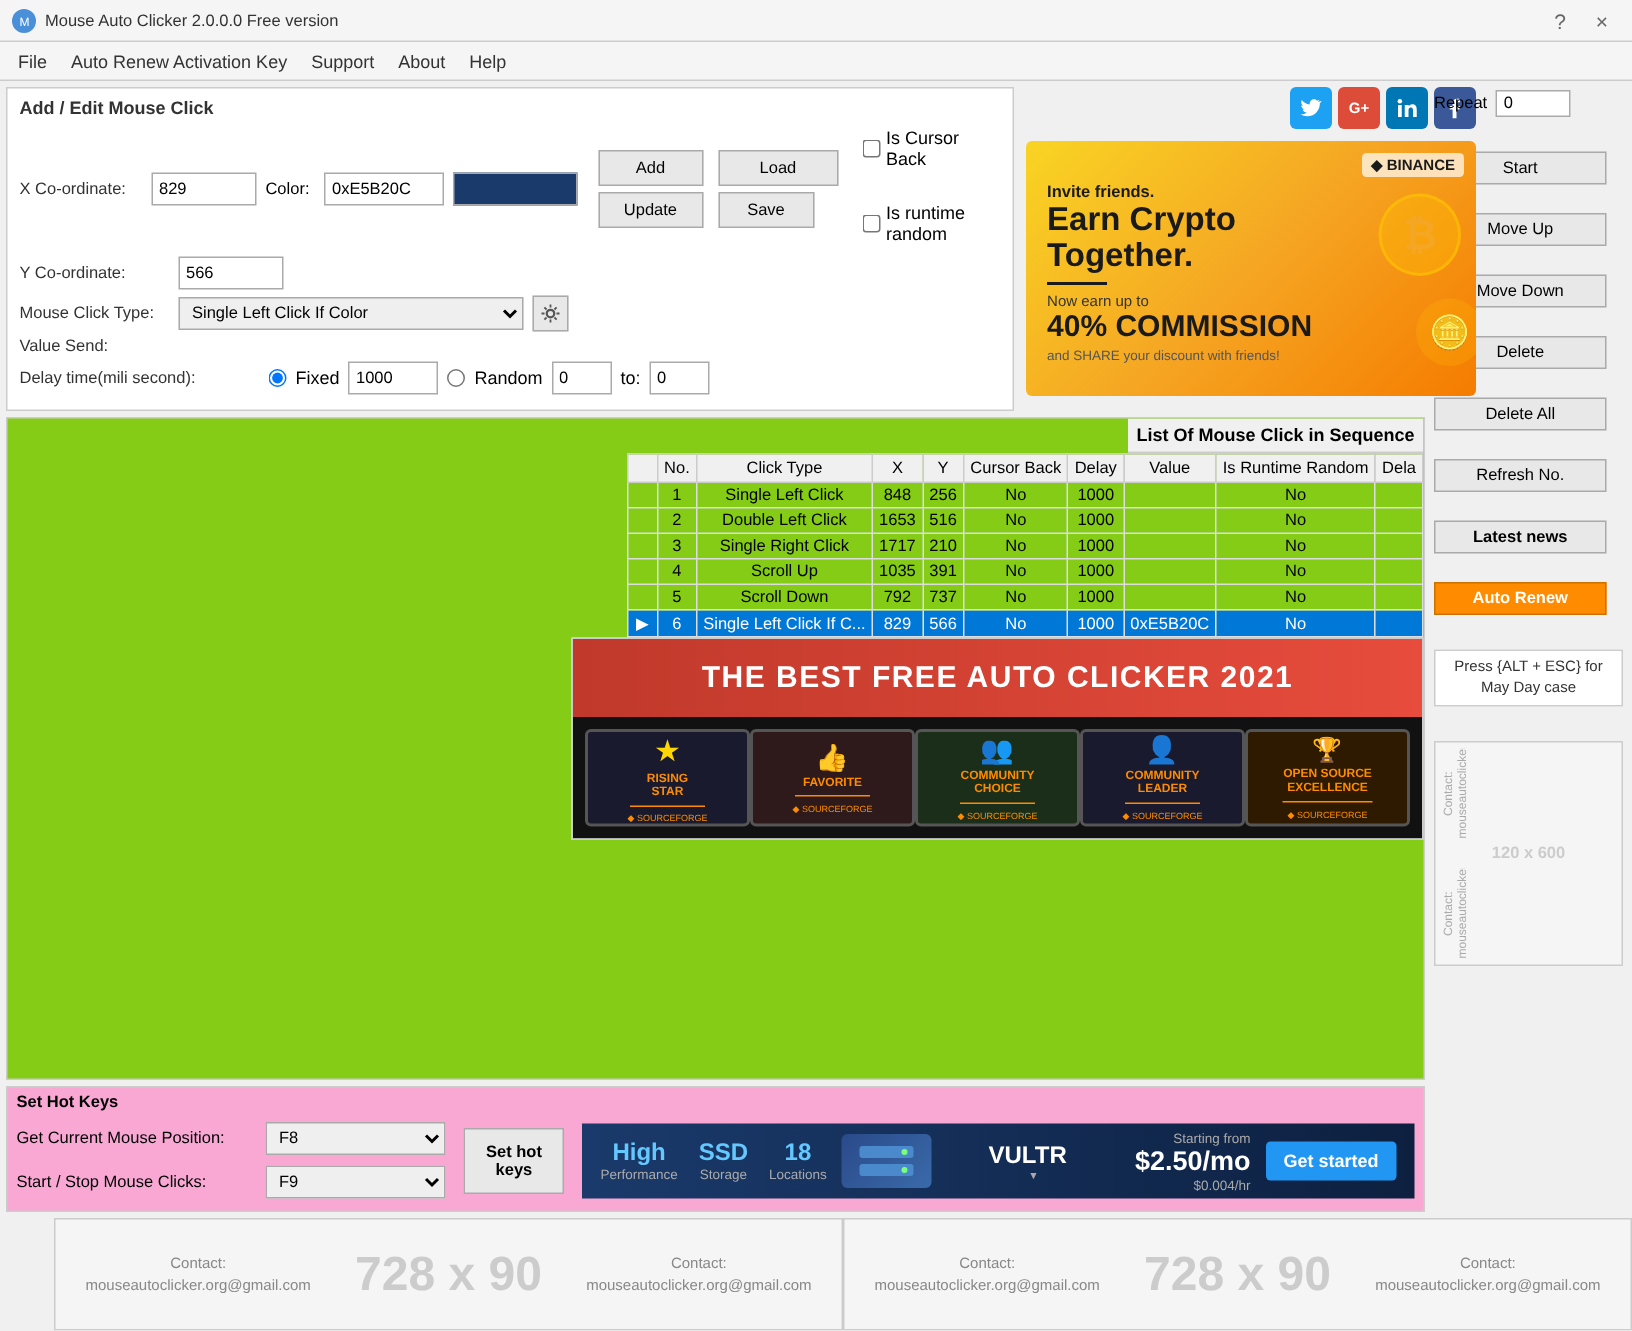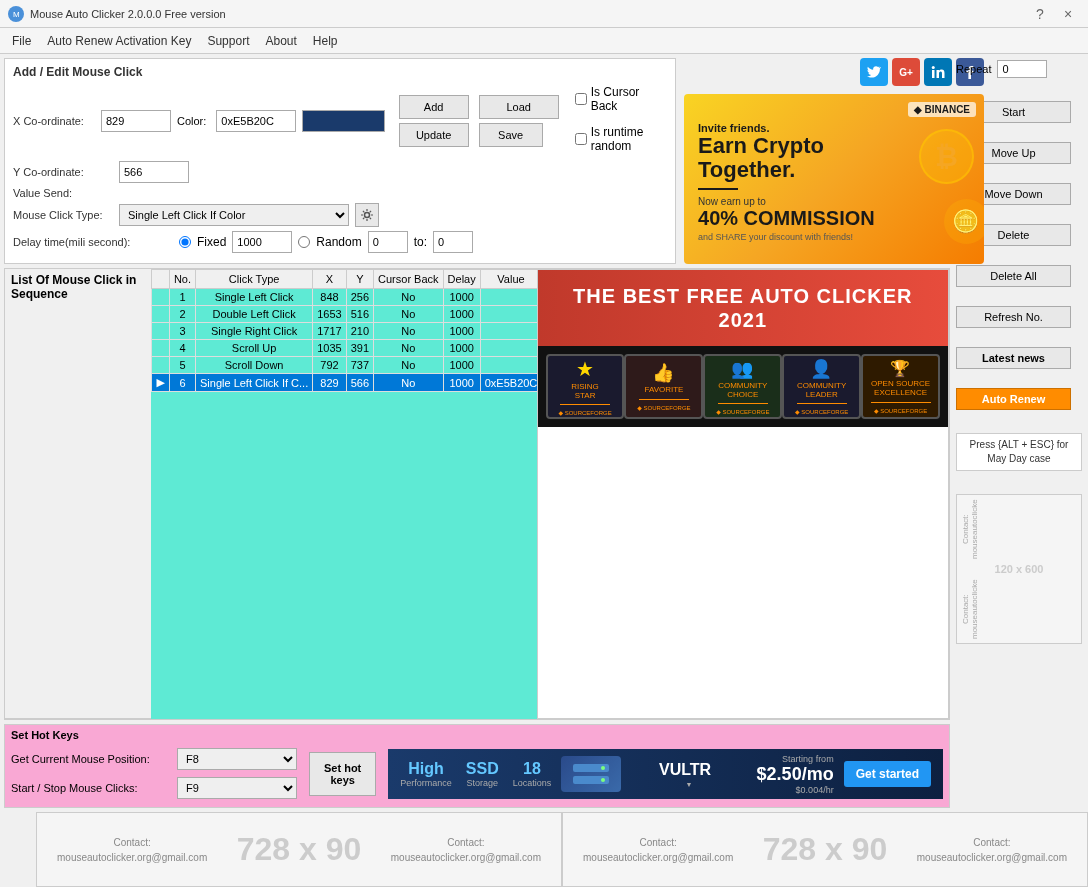--- a/index.html
+++ b/index.html
@@ -60,36 +60,36 @@
     .content-area { display: flex; flex: 1; padding: 4px; gap: 4px; overflow: hidden; }
     .left-content { flex: 1; display: flex; flex-direction: column; gap: 4px; min-width: 0; }
     .right-content { width: 130px; display: flex; flex-direction: column; gap: 19px; padding: 2px; }
 
     .top-section { display: flex; gap: 8px; }
     .top-left-form { flex: 1; background: white; border: 1px solid #ccc; padding: 6px 8px; }
     .top-right-ad { display: flex; flex-direction: column; align-items: flex-end; gap: 4px; }
 
     .advert { width: 300px; height: 170px; background: linear-gradient(135deg, #f9d423, #f5a623 50%, #f57c00); border-radius: 4px; padding: 10px 14px; position: relative; overflow: hidden; }
 
-    .table-outer { background: #5eead4; border: 1px solid #ccc; flex: 1; overflow: hidden; display: flex; flex-direction: row; }
+    .table-outer { background: #84cc16; border: 1px solid #ccc; flex: 1; overflow: hidden; display: flex; flex-direction: column; align-items: flex-end; }
     .table-inner { overflow: auto; max-height: 160px; }
 
     .banner-area { background: white; border: 1px solid #ccc; overflow: hidden; }
     .banner-heading { background: linear-gradient(to right, #c0392b, #e74c3c); color: white; text-align: center; padding: 14px; }
     .banner-heading h2 { font-size: 20px; font-weight: bold; text-transform: uppercase; letter-spacing: 1px; line-height: 1.2; }
     .badges-container { display: flex; justify-content: space-around; align-items: center; padding: 8px; background: #111; }
 
     .sf-badge { width: 110px; height: 65px; background: #333; border: 2px solid #555; border-radius: 4px; display: flex; flex-direction: column; align-items: center; justify-content: center; gap: 2px; }
     .sf-badge.rising { background: #1a1a2e; }
     .sf-badge.favorite { background: #2e1a1a; }
     .sf-badge.community { background: #1a2e1a; }
     .sf-badge.leader { background: #1a1a2e; }
     .sf-badge.opensource { background: #2e1a00; }
 
-    .badge-label { font-size: 8px; font-weight: normal; color: #ff8c00; text-transform: uppercase; text-align: center; line-height: 1.1; }
+    .badge-label { font-size: 8px; font-weight: bold; color: #ff8c00; text-transform: uppercase; text-align: center; line-height: 1.1; }
     .sf-label { font-size: 6px; color: #ff8c00; }
 
     .hotkeys-area { background: #f9a8d4; border: 1px solid #ccc; padding: 4px 6px; }
     .hotkeys-inputs { display: flex; flex-direction: column; gap: 3px; margin-top: 3px; }
 
     .set-btn { background: #e8e8e8; border: 1px solid #aaa; padding: 6px 12px; cursor: pointer; font-size: 11px; font-weight: bold; text-align: center; white-space: nowrap; }
 
     .footer-row { display: flex; height: 75px; padding-left: 36px; }
     .footer-cell { flex: 1; border: 1px solid #ccc; background: #f5f5f5; display: flex; align-items: center; justify-content: space-between; padding: 6px 20px; }
     .footer-contact-text { font-size: 10px; color: #888; text-align: center; line-height: 1.5; }
@@ -141,59 +141,59 @@
             <input class="color-text" type="text" value="0xE5B20C" style="">
             <div class="color-preview"></div>
             <div style="display:flex;flex-direction:column;gap:4px;margin-left:8px;">
               <button class="btn" style="width:70px">Add</button>
               <button class="btn" style="width:70px">Update</button>
             </div>
             <div style="display:flex;flex-direction:column;gap:4px;margin-left:4px;">
               <button class="btn" style="width:80px">Load</button>
               <button class="btn" style="width:64px">Save</button>
             </div>
-            <div style="margin-left:10px;display:flex;flex-direction:column;gap:8px;">
+            <div style="margin-left:10px;display:flex;flex-direction:column;gap:18px;">
               <div class="checkbox-group">
                 <input type="checkbox" style="">
                 <span>Is Cursor Back</span>
               </div>
               <div class="checkbox-group">
                 <input type="checkbox" style="">
                 <span>Is runtime random</span>
               </div>
             </div>
           </div>
 
           <div class="form-row">
             <span class="form-label">Y Co-ordinate:</span>
             <input class="form-input" type="text" value="566" style="width: 70px;">
-          </div>
-
-          <div class="form-row">
-            <span class="form-label">Value Send:</span>
           </div>
 
           <div class="form-row">
             <span class="form-label">Mouse Click Type:</span>
             <select class="select-input">
               <option>Single Left Click If Color</option>
               <option>Single Left Click</option>
               <option>Double Left Click</option>
               <option>Single Right Click</option>
               <option>Scroll Up</option>
               <option>Scroll Down</option>
             </select>
             <div class="gear-btn">
               <svg width="14" height="14" viewBox="0 0 14 14" fill="none">
                 <circle cx="7" cy="7" r="2.5" stroke="#555" stroke-width="1.5"></circle>
                 <path d="M7 1v2M7 11v2M1 7h2M11 7h2M2.93 2.93l1.41 1.41M9.66 9.66l1.41 1.41M2.93 11.07l1.41-1.41M9.66 4.34l1.41-1.41" stroke="#555" stroke-width="1.2"></path>
               </svg>
             </div>
           </div>
 
+          <div class="form-row">
+            <span class="form-label">Value Send:</span>
+          </div>
+
           <div class="form-row delay-row">
             <span class="form-label" style="width:160px">Delay time(mili second):</span>
             <input type="radio" name="delayType" checked="" style="">
             <span>Fixed</span>
             <input class="form-input" type="text" value="1000" style="width: 60px;">
             <input type="radio" name="delayType" style="">
             <span>Random</span>
             <input class="form-input" type="text" value="0" style="width: 40px;">
             <span>to:</span>
             <input class="form-input" type="text" value="0" style="width: 40px;">

